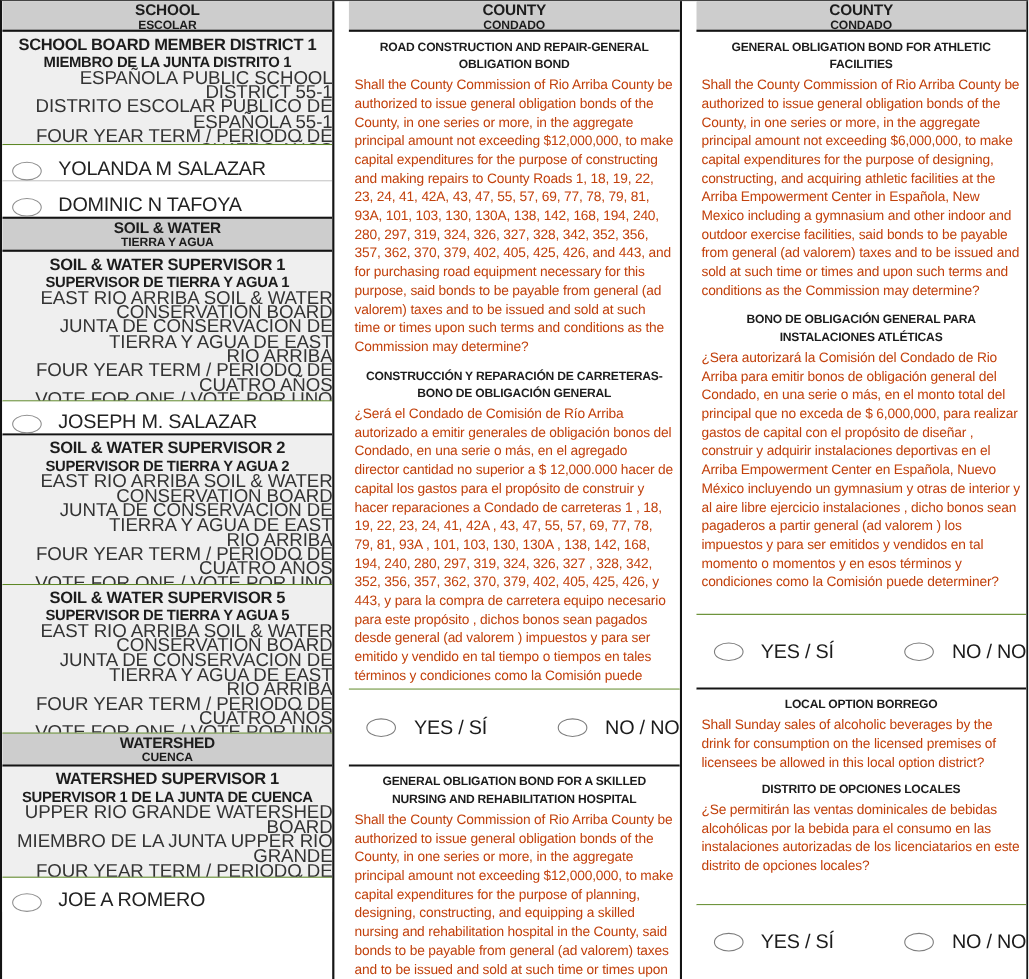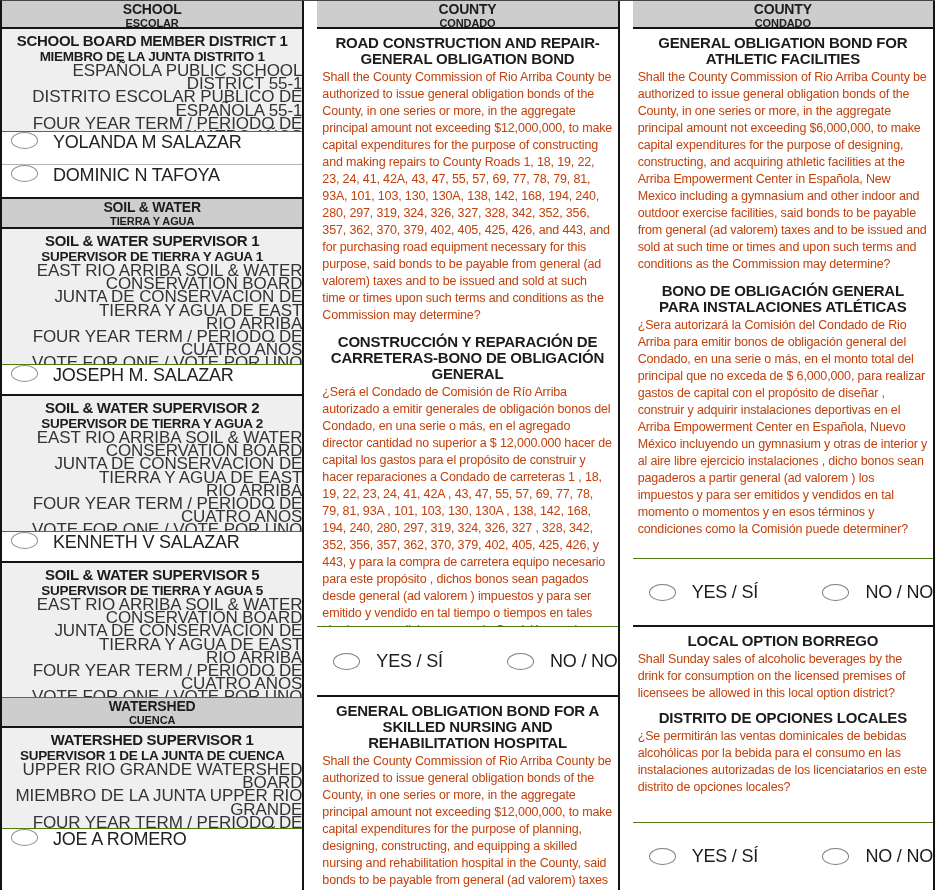--- a/index.html
+++ b/index.html
@@ -14,26 +14,26 @@
   .band{background:#cdcdcd;text-align:center;box-sizing:border-box;overflow:hidden;}
   .band .l1{font-weight:bold;font-size:14px;line-height:15px;padding-top:1px;letter-spacing:-0.2px;}
   .band .l2{font-weight:bold;font-size:11px;line-height:12px;letter-spacing:-0.1px;}
   .bb1{border-bottom:1px solid #4d7c0f;}
   .bb2{border-bottom:2px solid #141414;}
   .bbl{border-bottom:1px solid #b5b5b5;}
   .contest{background:#efefef;text-align:center;box-sizing:border-box;padding-top:3px;overflow:hidden;}
   .ct1{font-weight:bold;font-size:15px;line-height:17px;letter-spacing:-0.3px;}
   .ct2{font-weight:bold;font-size:13.5px;line-height:15px;letter-spacing:-0.3px;}
   .cd{font-size:17px;line-height:13.2px;letter-spacing:-0.1px;color:#333;text-align:right;}
-  .cand{background:#fff;display:flex;align-items:flex-start;box-sizing:border-box;padding-left:9px;}
+  .cand{background:#fff;display:flex;align-items:flex-end;box-sizing:border-box;padding-left:9px;}
   .oval{width:25px;height:15px;border:1.4px solid #8f8f8f;border-radius:50%;
         background:#fff;flex:none;display:inline-block;}
   .nm{font-size:18px;letter-spacing:-0.2px;margin-left:15px;color:#222;white-space:nowrap;}
   .q{background:#fff;box-sizing:border-box;padding:6px 5px 0 5px;text-align:center;overflow:hidden;}
-  .qt{font-weight:bold;font-size:15px;line-height:16px;letter-spacing:-0.2px;margin:0 6px 2px 6px;}
+  .qt{font-weight:bold;font-size:11px;line-height:16px;letter-spacing:-0.2px;margin:0 6px 2px 6px;}
   .qt.es{margin-top:10px;}
   .qb{text-align:left;font-size:12.5px;line-height:17px;letter-spacing:-0.15px;color:#c2410c;}
   .optrow{background:#fff;display:flex;box-sizing:border-box;}
   .opt{display:flex;align-items:center;font-size:18px;letter-spacing:-0.2px;}
   .opt .oval{border-color:#7d7d7d;}
   .opt span.lbl{margin-left:16px;white-space:nowrap;}
   .opt.yes{margin-left:16px;width:150px;}
   .opt.no{margin-left:56px;}
 </style>
 </head>
@@ -88,24 +88,20 @@
     <div class="contest bb1" style="height:136px">
       <div class="ct1">SOIL &amp; WATER SUPERVISOR 2</div>
       <div class="ct2">SUPERVISOR DE TIERRA Y AGUA 2</div>
       <div class="cd">EAST RIO ARRIBA SOIL &amp; WATER CONSERVATION BOARD</div>
       <div class="cd">JUNTA DE CONSERVACION DE TIERRA Y AGUA DE EAST</div>
       <div class="cd">RIO ARRIBA</div>
       <div class="cd">FOUR YEAR TERM / PERIODO DE CUATRO AÑOS</div>
       <div class="cd">VOTE FOR ONE / VOTE POR UNO</div>
     </div>
 
-    <div class="cand bb2" style="height:31px">
-      <span class="oval"></span>
-      <span class="nm">KENNETH V SALAZAR</span>
-    </div>
 
     <div class="contest bb1" style="height:135px">
       <div class="ct1">SOIL &amp; WATER SUPERVISOR 5</div>
       <div class="ct2">SUPERVISOR DE TIERRA Y AGUA 5</div>
       <div class="cd">EAST RIO ARRIBA SOIL &amp; WATER CONSERVATION BOARD</div>
       <div class="cd">JUNTA DE CONSERVACION DE TIERRA Y AGUA DE EAST</div>
       <div class="cd">RIO ARRIBA</div>
       <div class="cd">FOUR YEAR TERM / PERIODO DE CUATRO AÑOS</div>
       <div class="cd">VOTE FOR ONE / VOTE POR UNO</div>
     </div>

